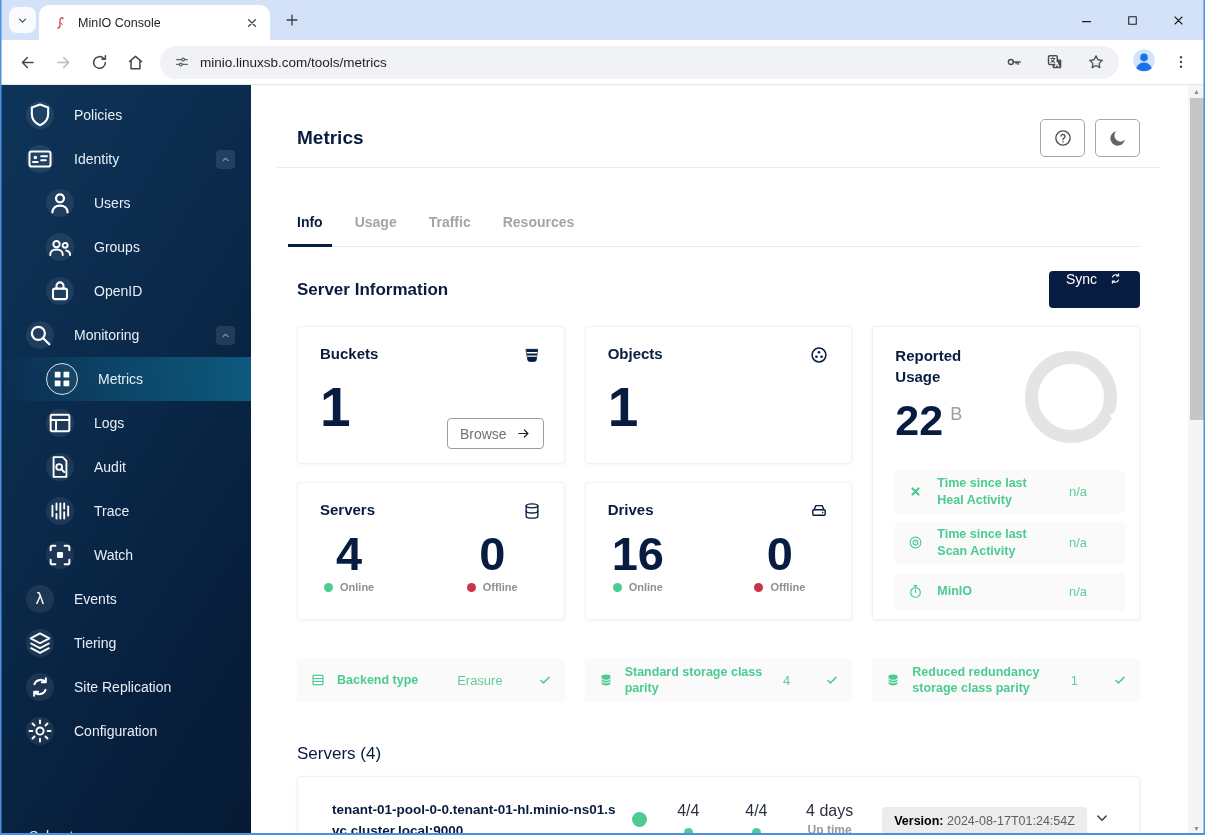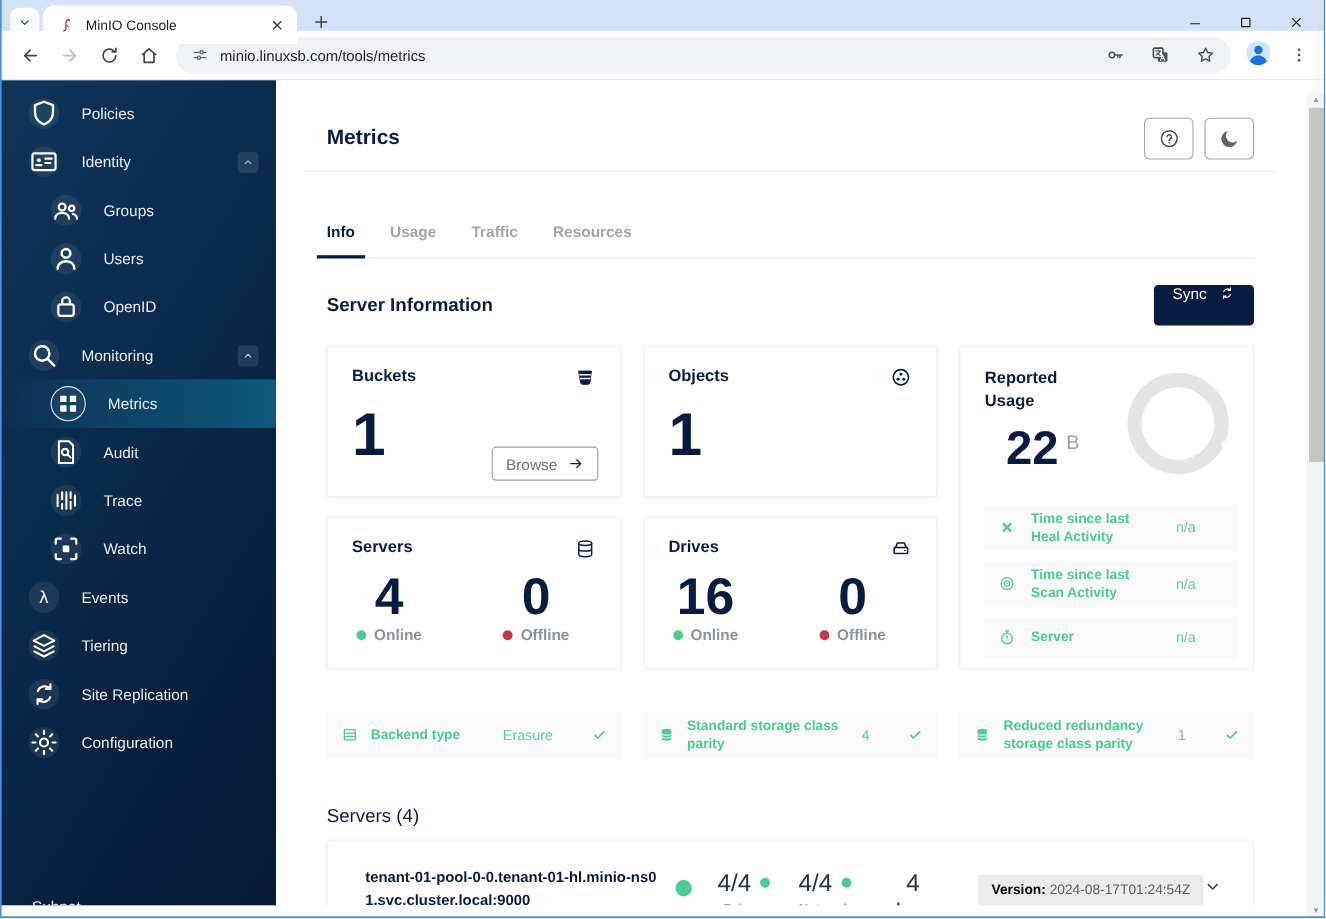--- a/index.html
+++ b/index.html
@@ -8,21 +8,21 @@
   .window { position:relative; width:1205px; height:835px; overflow:hidden; background:#fff; }
   .window::after { content:''; position:absolute; inset:0; pointer-events:none;
     box-shadow: inset 1.5px 0 0 #4d90dd, inset -1.5px 0 0 #4d90dd, inset 0 -2px 0 #4d90dd; z-index:50; }
 
   
   [data-icon] { display:inline-flex; align-items:center; justify-content:center; }
   [data-icon] svg { width:100%; height:100%; display:block; }
   .glyph { font-size:15px; line-height:1; font-family:"DejaVu Sans",sans-serif; }
 
   
-  .tabstrip { position:relative; height:28px; background:#d3e2f9; }
+  .tabstrip { position:relative; height:40px; background:#d3e2f9; }
   .tab-search { position:absolute; left:9px; top:7px; width:27px; height:26px; border-radius:8px;
     background:rgba(255,255,255,.85); color:#444; display:flex; align-items:center; justify-content:center; }
   .tab-search [data-icon] { width:13px; height:13px; }
   .tab { position:absolute; left:39px; top:5px; width:231px; height:35px; background:#fff;
     border-radius:10px 10px 0 0; display:flex; align-items:center; padding:0 10px 0 14px; }
   .tab-favicon { width:16px; height:16px; }
   .tab-title { flex:1; margin-left:9px; font-size:12.5px; color:#1f1f1f; white-space:nowrap; overflow:hidden; }
   .tab-close { width:16px; height:16px; color:#46484b; }
   .newtab { position:absolute; left:283px; top:11px; width:18px; height:18px; color:#3c4043; }
   .wincontrols { position:absolute; right:4px; top:0; height:40px; display:flex; align-items:center; }
@@ -97,25 +97,25 @@
     background:#fff; height:31px; padding:0 12px; display:flex; align-items:center; gap:9px;
     font-size:14px; color:#6d7277; cursor:pointer; font-family:inherit; }
   .browse-btn [data-icon] { width:15px; height:15px; color:#222; }
 
   .duo { display:flex; justify-content:space-between; margin-top:8px; padding:0 24px 0 4px; }
   .duo-col { display:flex; flex-direction:column; align-items:center; }
   .duo-num { font-size:47px; font-weight:700; color:#081C42; line-height:1.05; }
   .duo-status { display:flex; align-items:center; gap:7px; margin-top:3px; }
   .sdot { width:9px; height:9px; border-radius:50%; }
   .sdot.green { background:#4CCB92; } .sdot.red { background:#C8354B; }
-  .duo-label { font-size:14px; font-weight:700; color:#8c9198; }
+  .duo-label { font-size:11px; font-weight:700; color:#8c9198; }
 
   .ru-top { display:flex; justify-content:space-between; }
   .ru-title { font-size:15px; font-weight:700; color:#081C42; line-height:1.4; width:86px; }
-  .ru-value { display:flex; align-items:flex-start; margin-top:12px;justify-content:flex-end; }
+  .ru-value { display:flex; align-items:flex-start; margin-top:12px; }
   .ru-num { font-size:43px; font-weight:700; color:#081C42; line-height:1; }
   .ru-unit { font-size:18px; color:#9aa0a6; margin:5px 0 0 7px; }
   .donut { width:92px; height:92px; border-radius:50%; border:13px solid #e4e4e4; margin:6px 8px 0 0; position:relative; }
   .donut::after { content:''; position:absolute; width:5px; height:15px; background:#fff; right:-15px; bottom:3px; transform:rotate(-42deg); }
   .ru-rows { margin-top:28px; }
   .ru-row { display:flex; align-items:center; background:#fafafa; min-height:38px; margin-bottom:9px; padding:4px 12px; gap:13px; }
   .ru-row-icn { width:17px; height:17px; color:#4CCB92; flex:0 0 auto; }
   .ru-row-label { flex:1; color:#4CCB92; font-weight:700; font-size:12.5px; line-height:1.35; }
   .ru-row-value { color:#5ecd9a; font-size:13px; width:44px; }
 
@@ -125,21 +125,21 @@
   .strip-label { flex:1; color:#4CCB92; font-weight:700; font-size:12.5px; line-height:1.3; }
   .strip-value { color:#5ecd9a; font-size:13px; margin-right:24px; }
   .strip-check { width:14px; height:14px; color:#4CCB92; }
 
   .servers-title { margin-top:42px; font-size:17px; font-weight:400; color:#081C42; }
   .server-card { margin-top:12px; background:#fff; border:1px solid #f1f1f1; border-radius:3px;
     box-shadow:0 1px 4px rgba(0,0,0,.05); height:120px; padding:22px 26px 0 34px; display:flex; align-items:flex-start; }
   .host { width:288px; font-size:13.5px; font-weight:700; color:#081C42; line-height:1.6; word-break:break-all; }
   .big-dot { width:15px; height:15px; border-radius:50%; background:#4CCB92; margin:13px 10px 0 12px; flex:0 0 auto; }
   .stat { text-align:center; margin:3px 13px 0; }
-  .stat-val { font-size:22px; color:#2b3340; display:flex; align-items:center; justify-content:center; gap:8px; }
+  .stat-val { font-size:16px; color:#2b3340; display:flex; align-items:center; justify-content:center; gap:8px;flex-direction:column; }
   .stat-dot { width:9px; height:9px; border-radius:50%; background:#4CCB92; }
   .stat-label { font-size:12px; font-weight:700; color:#9a9a9a; margin-top:3px; }
   .version-badge { background:#ececec; border-radius:3px; padding:7px 12px; font-size:12.5px; margin:8px 0 0 16px; white-space:nowrap; color:#5a5f66; }
   .version-badge b { color:#000000; font-weight:700; }
   .server-chev { margin:10px 2px 0 auto; width:18px; height:18px; color:#3c4043; cursor:pointer; }
 
   
   .scrollbar { position:absolute; right:0; top:85px; width:17px; height:750px; background:#f4f5f7; z-index:10; }
   .sb-arrow { position:absolute; left:0; width:17px; height:13px; display:flex; align-items:center; justify-content:center;
     font-size:7px; color:#8f8f8f; }
@@ -308,38 +308,38 @@
         <span class="side-label">Identity</span>
         <span class="side-chev">
             <span data-icon="chevup">
               <svg viewBox="0 0 24 24" fill="none" stroke="currentColor" stroke-width="2" stroke-linecap="round" stroke-linejoin="round">
                 <path d="M6.4 14.6L12 9l5.6 5.6"></path>
               </svg>
             </span>
           </span>
       </div>
       <div class="side-item indent">
+        <span class="side-icn" data-icon="user">
+            <svg viewBox="0 0 24 24" fill="none" stroke="currentColor" stroke-width="1.9" stroke-linecap="round" stroke-linejoin="round">
+              <circle cx="12" cy="8" r="3.4"></circle>
+              <path d="M5.5 20c0-3.8 2.9-5.8 6.5-5.8s6.5 2 6.5 5.8"></path>
+            </svg>
+          </span>
+        <span class="side-label">Users</span>
+      </div>
+      <div class="side-item indent">
         <span class="side-icn" data-icon="group">
             <svg viewBox="0 0 24 24" fill="none" stroke="currentColor" stroke-width="1.7" stroke-linecap="round" stroke-linejoin="round">
               <circle cx="9" cy="9.6" r="2.7"></circle>
               <circle cx="16.4" cy="10.6" r="2.1"></circle>
               <path d="M3.6 18.8c0-3.1 2.4-4.7 5.4-4.7s5.4 1.6 5.4 4.7"></path>
               <path d="M17.3 15c2.1.4 3.3 1.8 3.3 3.8"></path>
             </svg>
           </span>
         <span class="side-label">Groups</span>
-      </div>
-      <div class="side-item indent">
-        <span class="side-icn" data-icon="user">
-            <svg viewBox="0 0 24 24" fill="none" stroke="currentColor" stroke-width="1.9" stroke-linecap="round" stroke-linejoin="round">
-              <circle cx="12" cy="8" r="3.4"></circle>
-              <path d="M5.5 20c0-3.8 2.9-5.8 6.5-5.8s6.5 2 6.5 5.8"></path>
-            </svg>
-          </span>
-        <span class="side-label">Users</span>
       </div>
       <div class="side-item indent">
         <span class="side-icn" data-icon="lock">
             <svg viewBox="0 0 24 24" fill="none" stroke="currentColor" stroke-width="1.8" stroke-linecap="round" stroke-linejoin="round">
               <rect x="6" y="10" width="12" height="9" rx="1.8"></rect>
               <path d="M9 10V7.6a3 3 0 016 0V10"></path>
             </svg>
           </span>
         <span class="side-label">OpenID</span>
       </div>
@@ -362,20 +362,29 @@
       <div class="side-item indent selected">
         <span class="side-icn" data-icon="grid">
             <svg viewBox="0 0 24 24" fill="none" stroke="currentColor" stroke-width="2" stroke-linecap="round" stroke-linejoin="round">
               <rect x="6.2" y="6.2" width="4.6" height="4.6" rx=".5" fill="currentColor" stroke="none"></rect>
               <rect x="13.2" y="6.2" width="4.6" height="4.6" rx=".5" fill="currentColor" stroke="none"></rect>
               <rect x="6.2" y="13.2" width="4.6" height="4.6" rx=".5" fill="currentColor" stroke="none"></rect>
               <rect x="13.2" y="13.2" width="4.6" height="4.6" rx=".5" fill="currentColor" stroke="none"></rect>
             </svg>
           </span>
         <span class="side-label">Metrics</span>
+      </div>
+      <div class="side-item indent">
+        <span class="side-icn" data-icon="window">
+            <svg viewBox="0 0 24 24" fill="none" stroke="currentColor" stroke-width="1.7" stroke-linecap="round" stroke-linejoin="round">
+              <rect x="4" y="5" width="16" height="14" rx="1.4"></rect>
+              <path d="M4 9.4h16M8.6 9.4V19"></path>
+            </svg>
+          </span>
+        <span class="side-label">Logs</span>
       </div>
       <div class="side-item indent">
         <span class="side-icn" data-icon="audit">
             <svg viewBox="0 0 24 24" fill="none" stroke="currentColor" stroke-width="1.6" stroke-linecap="round" stroke-linejoin="round">
               <path d="M6.5 3.5h7.8l3.2 3.2v13.8h-11z"></path>
               <circle cx="11.3" cy="12" r="2.5"></circle>
               <path d="M13.2 13.9l2.4 2.4"></path>
             </svg>
           </span>
         <span class="side-label">Audit</span>
@@ -548,21 +557,21 @@
               <span class="ru-row-label">Time since last Scan Activity</span>
               <span class="ru-row-value">n/a</span>
             </div>
             <div class="ru-row">
               <span class="ru-row-icn" data-icon="stopwatch">
                   <svg viewBox="0 0 24 24" fill="none" stroke="currentColor" stroke-width="1.7" stroke-linecap="round" stroke-linejoin="round">
                     <circle cx="12" cy="13.3" r="6.8"></circle>
                     <path d="M12 13.3V9.8M10 3.6h4M12 3.6v2.9"></path>
                   </svg>
                 </span>
-              <span class="ru-row-label">Server</span>
+              <span class="ru-row-label">MinIO</span>
               <span class="ru-row-value">n/a</span>
             </div>
           </div>
         </div>
 
         <div class="card">
           <div class="card-head">
             <span class="card-title">Servers</span>
             <span class="card-icn" data-icon="database">
                 <svg viewBox="0 0 24 24" fill="none" stroke="currentColor" stroke-width="1.6" stroke-linecap="round" stroke-linejoin="round">

